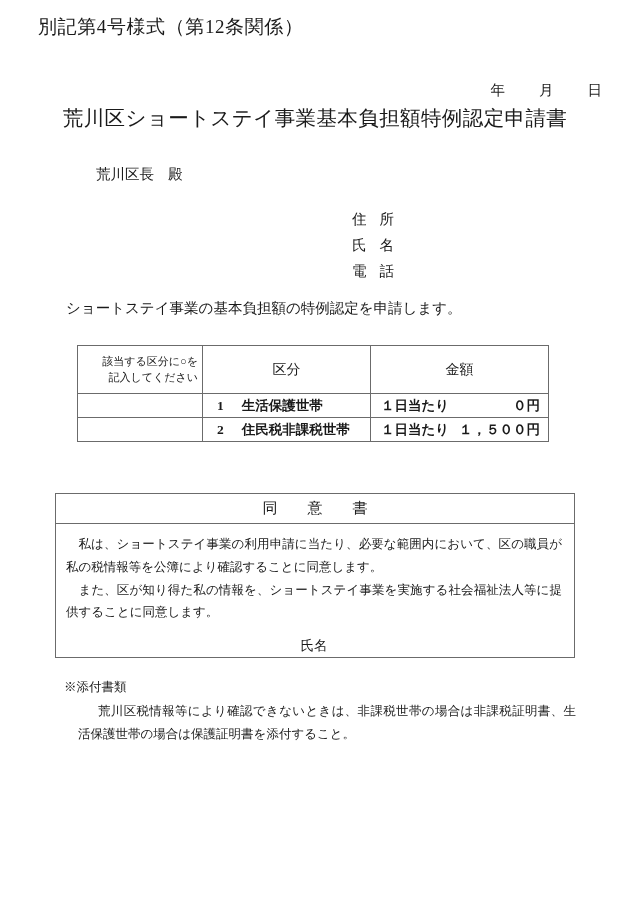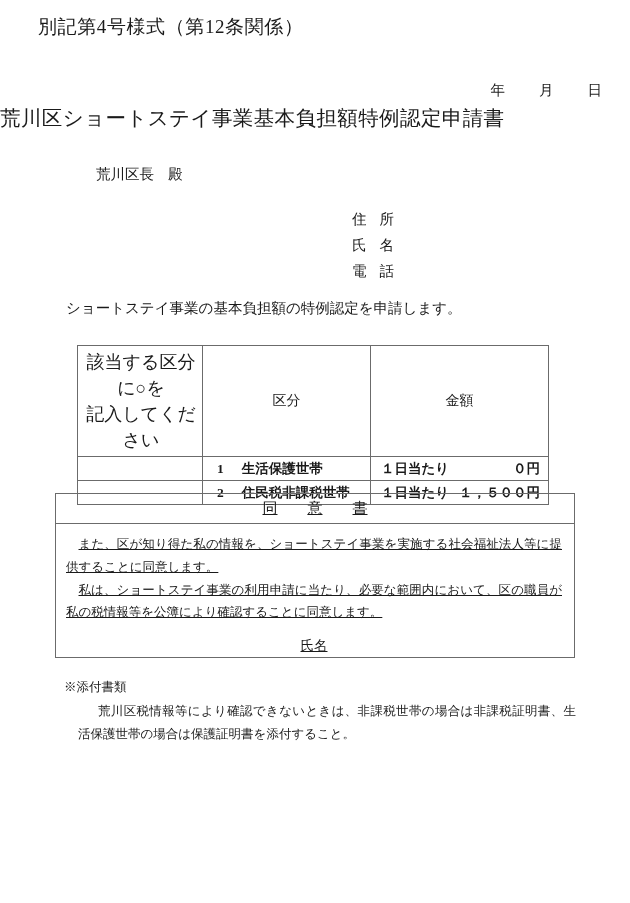--- a/index.html
+++ b/index.html
@@ -43,20 +43,21 @@
   .date-line .unit { display: inline-block; }
   .date-line .gap-a { display: inline-block; width: 34px; }
   .date-line .gap-b { display: inline-block; width: 34px; }
 
   
   .doc-title {
     position: absolute;
     left: 0;
     right: 0;
     top: 104px;
+    text-align: center;
     font-size: 20.5px;
     letter-spacing: 0.4px;
     white-space: nowrap;
   }
 
   
   .addressee {
     position: absolute;
     left: 96px;
     top: 165px;
@@ -105,22 +106,22 @@
     vertical-align: middle;
   }
   .col-mark  { width: 125px; }
   .col-kubun { width: 168px; }
   .col-kin   { width: 178px; }
 
   .th-mark {
     height: 41px;
     padding: 3px 4px 3px 6px !important;
     line-height: 1.45;
-    font-size: 18px;
-    text-align: center;
+    font-size: 11px;
+    text-align: right;
   }
   .th-center {
     text-align: center;
     font-size: 14px;
   }
   .cell-blank { height: 23px; }
   .row-data td { height: 23px; font-weight: bold; }
 
   .kubun-cell {
     padding-left: 14px !important;
@@ -139,21 +140,20 @@
 
   
   .consent-box {
     position: absolute;
     left: 55px;
     top: 493px;
     width: 520px;
     height: 165px;
     border: 1px solid #6b6b6b;
     box-sizing: border-box;
-    text-decoration: underline;
   }
   .consent-head {
     height: 29px;
     border-bottom: 1px solid #6b6b6b;
     text-align: center;
     font-size: 15px;
     line-height: 29px;
     white-space: nowrap;
   }
   .consent-head .sp { display: inline-block; width: 30px; }
@@ -259,22 +259,22 @@
         </td>
       </tr>
     </tbody>
   </table>
 
   <div class="consent-box">
     <div class="consent-head">
       <span>同</span><span class="sp"></span><span>意</span><span class="sp"></span><span>書</span>
     </div>
     <div class="consent-body">
+      <p>私は、ショートステイ事業の利用申請に当たり、必要な範囲内において、区の職員が私の税情報等を公簿により確認することに同意します。</p>
       <p>また、区が知り得た私の情報を、ショートステイ事業を実施する社会福祉法人等に提供することに同意します。</p>
-      <p>私は、ショートステイ事業の利用申請に当たり、必要な範囲内において、区の職員が私の税情報等を公簿により確認することに同意します。</p>
       <div class="consent-sign">氏名</div>
     </div>
   </div>
 
   <div class="attach">
     <div class="attach-title">※添付書類</div>
     <div class="attach-body">荒川区税情報等により確認できないときは、非課税世帯の場合は非課税証明書、生活保護世帯の場合は保護証明書を添付すること。</div>
   </div>
 
 </div>

